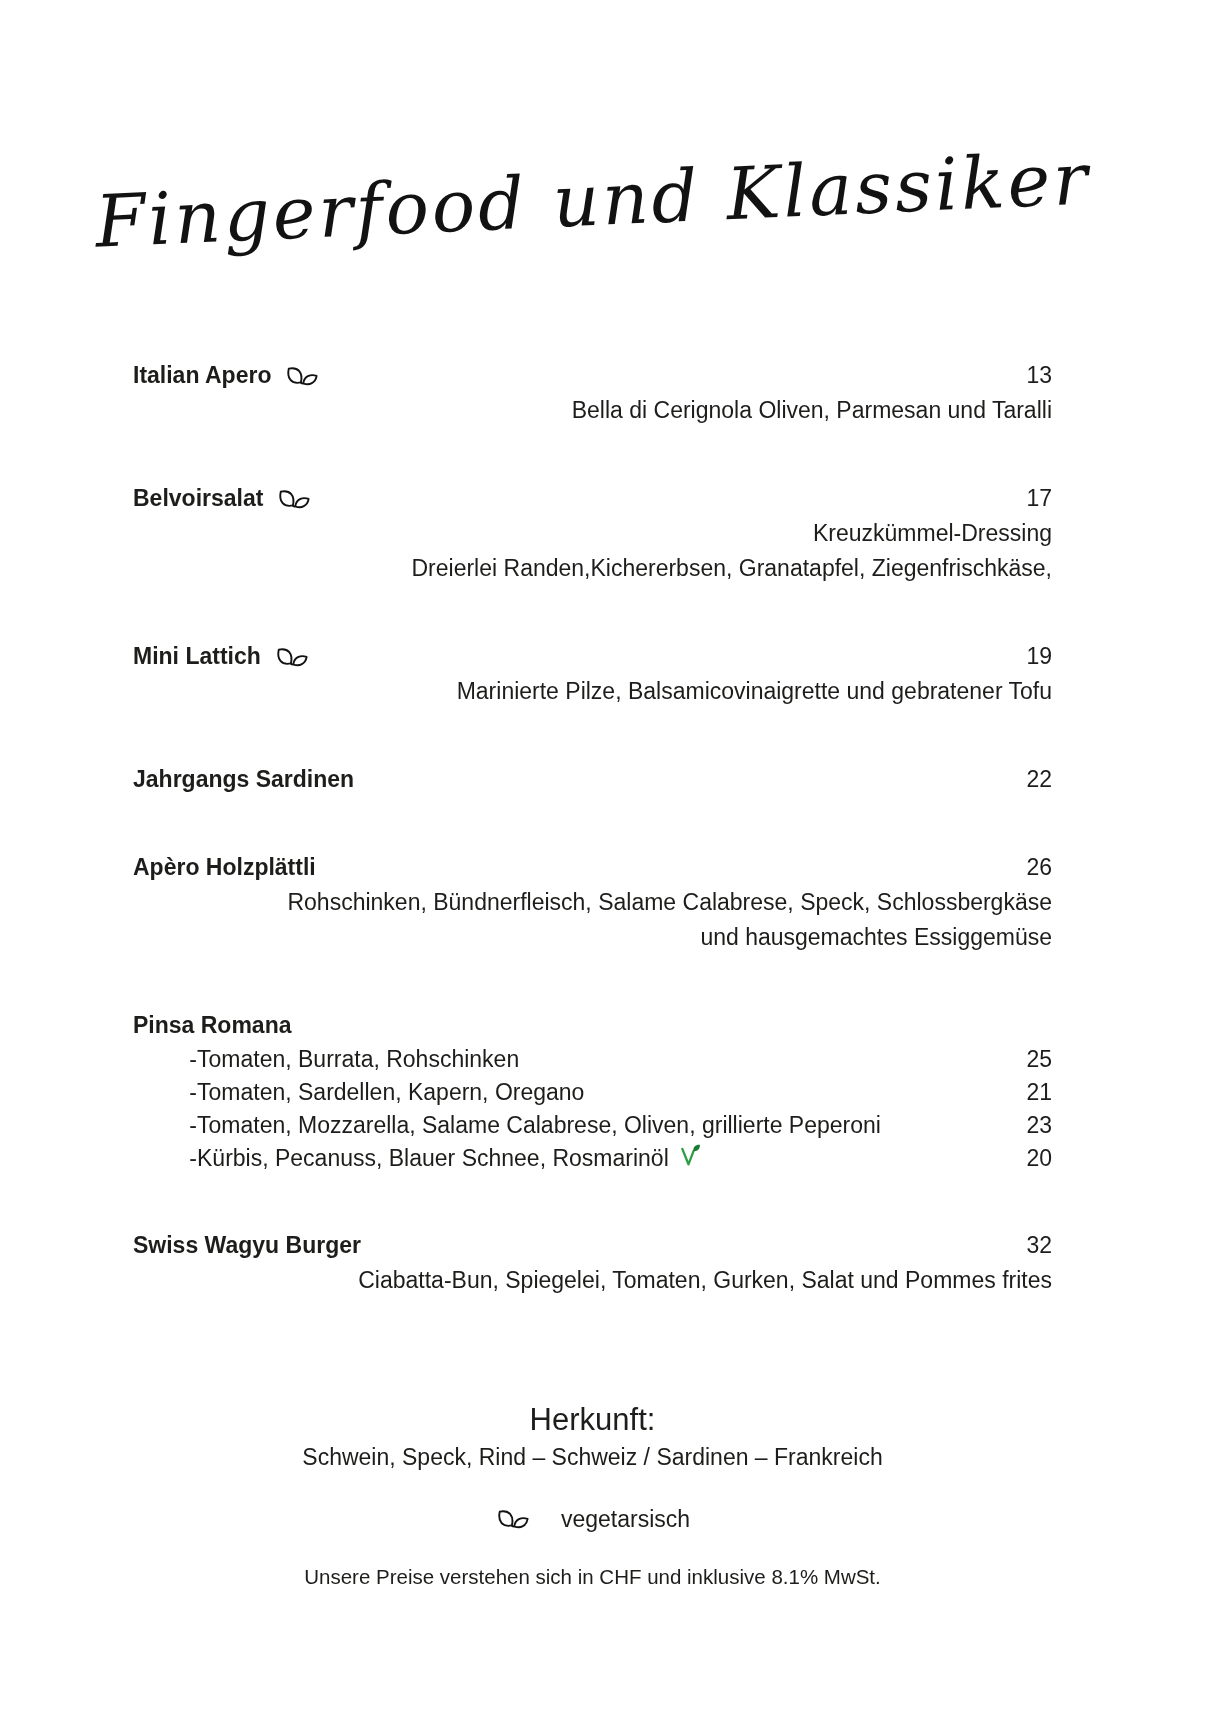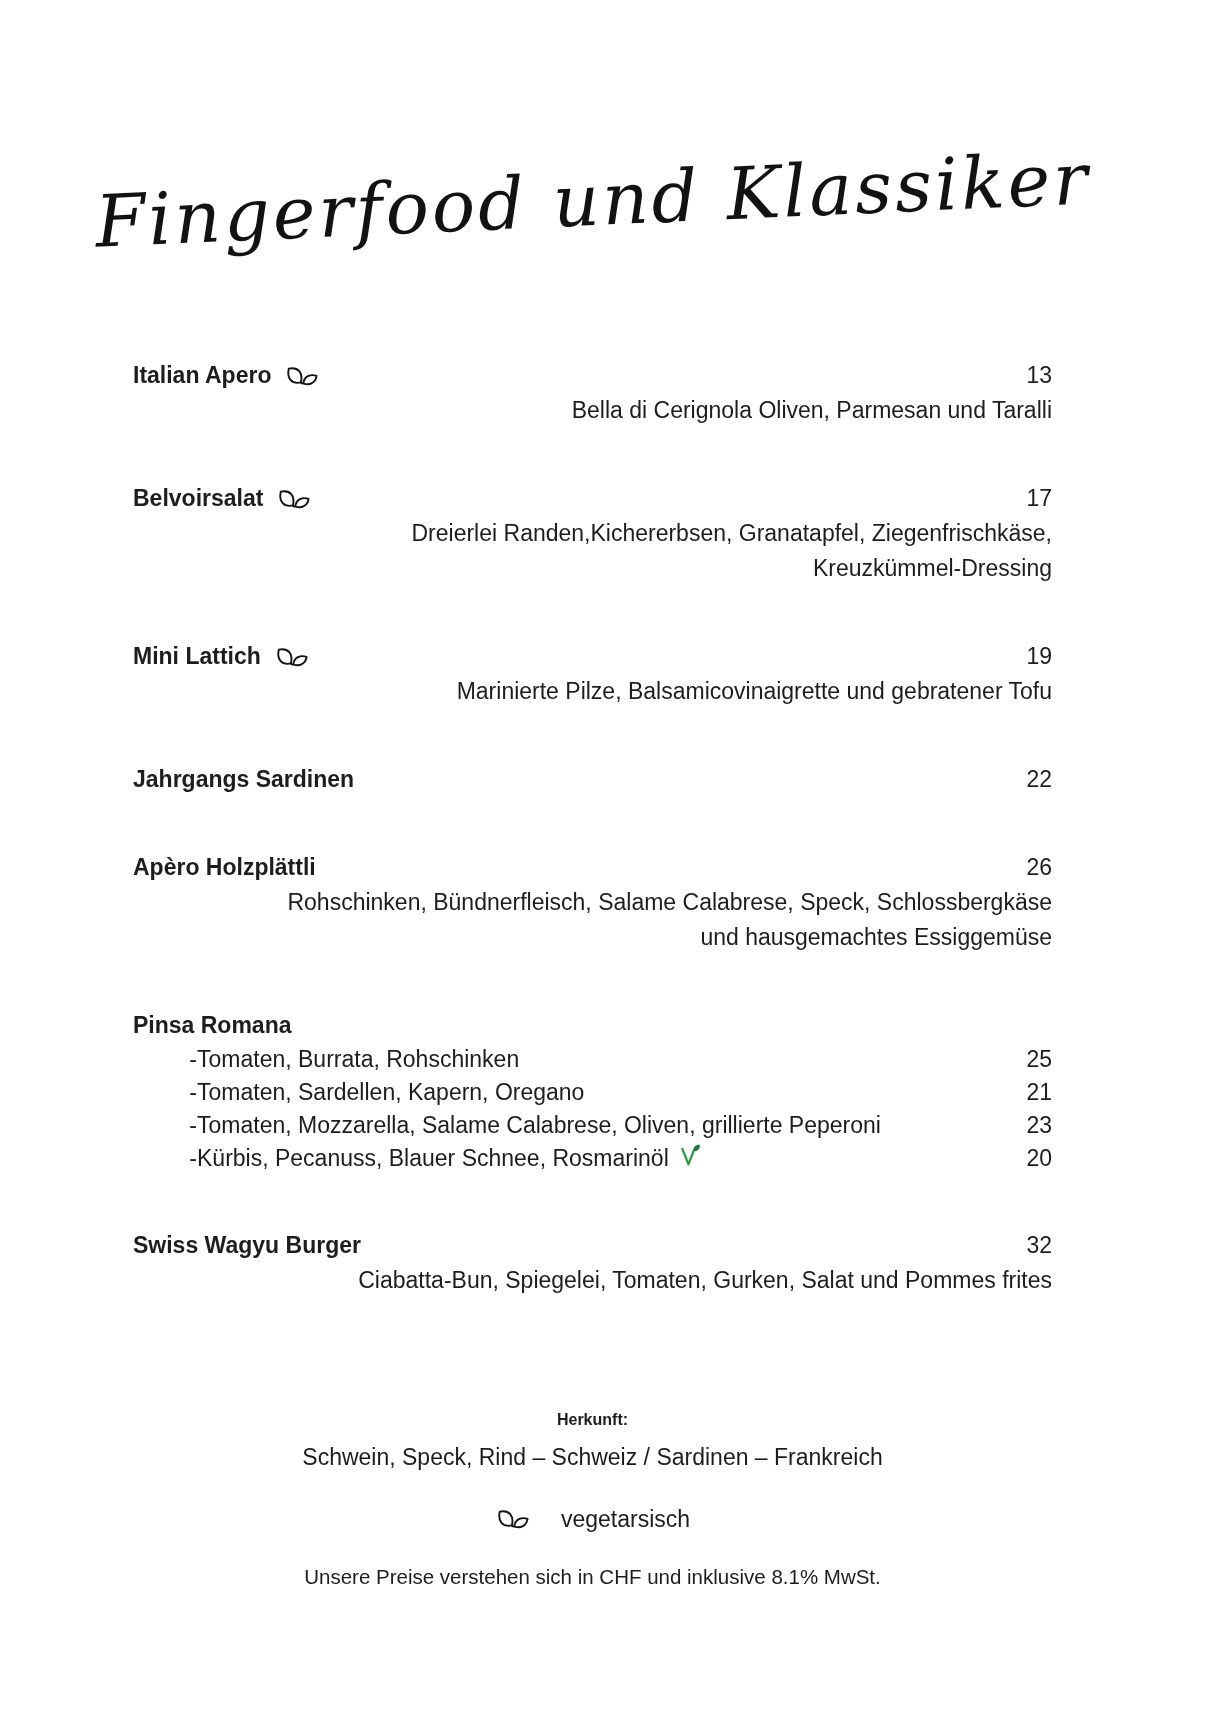--- a/index.html
+++ b/index.html
@@ -46,21 +46,21 @@
   
   .variant {
     display: flex; align-items: center;
     font-size: 23px; line-height: 33px; font-weight: 400;
   }
   .variant .dash { width: 34px; padding-left: 30px; flex: 0 0 auto; }
   .vegan-icon { margin-left: 10px; display: inline-flex; transform: translateY(-3px); }
 
   
   .footer { text-align: center; margin-top: 104px; }
-  .origin-label { font-size: 16px; font-weight: 700; line-height: 35px; }
+  .origin-label { font-size: 31px; font-weight: 400; line-height: 35px; }
   .origin-text { font-size: 23px; font-weight: 400; line-height: 40px; }
   .veg-legend {
     margin-top: 28px;
     display: flex; align-items: center; justify-content: center; gap: 30px;
     font-size: 23px;
   }
   .price-note { margin-top: 32px; font-size: 20.5px; font-weight: 400; }
 
   svg { display: block; }
 </style>
@@ -95,22 +95,22 @@
         <span>Belvoirsalat</span>
         <span class="leaf-icon">
   <svg width="36" height="28" viewBox="0 0 34 26" fill="none" stroke="#121212" stroke-width="1.8" stroke-linejoin="round" stroke-linecap="round">
     <path d="M16 20 C 7 22, 2.5 16, 4.5 7 C 13.5 5, 18 11, 16 20 Z"></path>
     <path d="M18.2 20.8 C 24 23.2, 29.8 20.4, 30.8 13.8 C 24.8 11.8, 19.2 14.4, 18.2 20.8 Z"></path>
     <path d="M16 20 Q 17 21.6, 18.2 20.8"></path>
   </svg>
 </span>
         <span class="item-price">17</span>
       </div>
+      <div class="desc">Kreuzkümmel-Dressing</div>
       <div class="desc">Dreierlei Randen,Kichererbsen, Granatapfel, Ziegenfrischkäse,</div>
-      <div class="desc">Kreuzkümmel-Dressing</div>
     </div>
 
     <div class="item">
       <div class="item-head">
         <span>Mini Lattich</span>
         <span class="leaf-icon">
   <svg width="36" height="28" viewBox="0 0 34 26" fill="none" stroke="#121212" stroke-width="1.8" stroke-linejoin="round" stroke-linecap="round">
     <path d="M16 20 C 7 22, 2.5 16, 4.5 7 C 13.5 5, 18 11, 16 20 Z"></path>
     <path d="M18.2 20.8 C 24 23.2, 29.8 20.4, 30.8 13.8 C 24.8 11.8, 19.2 14.4, 18.2 20.8 Z"></path>
     <path d="M16 20 Q 17 21.6, 18.2 20.8"></path>

